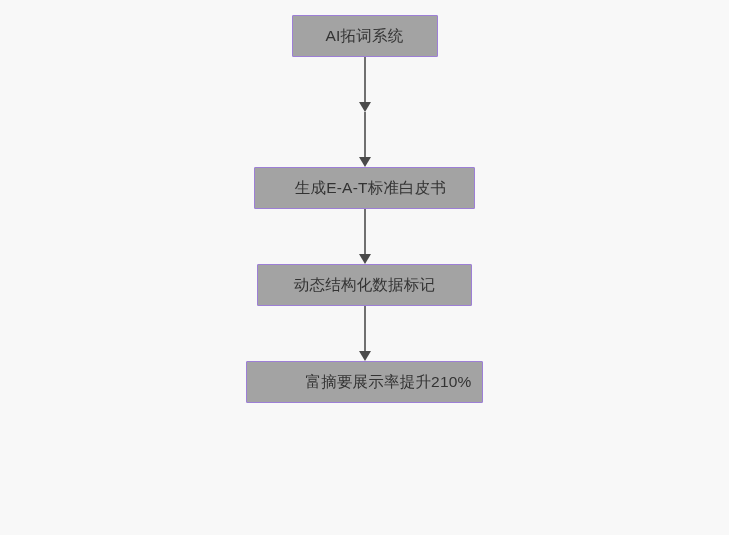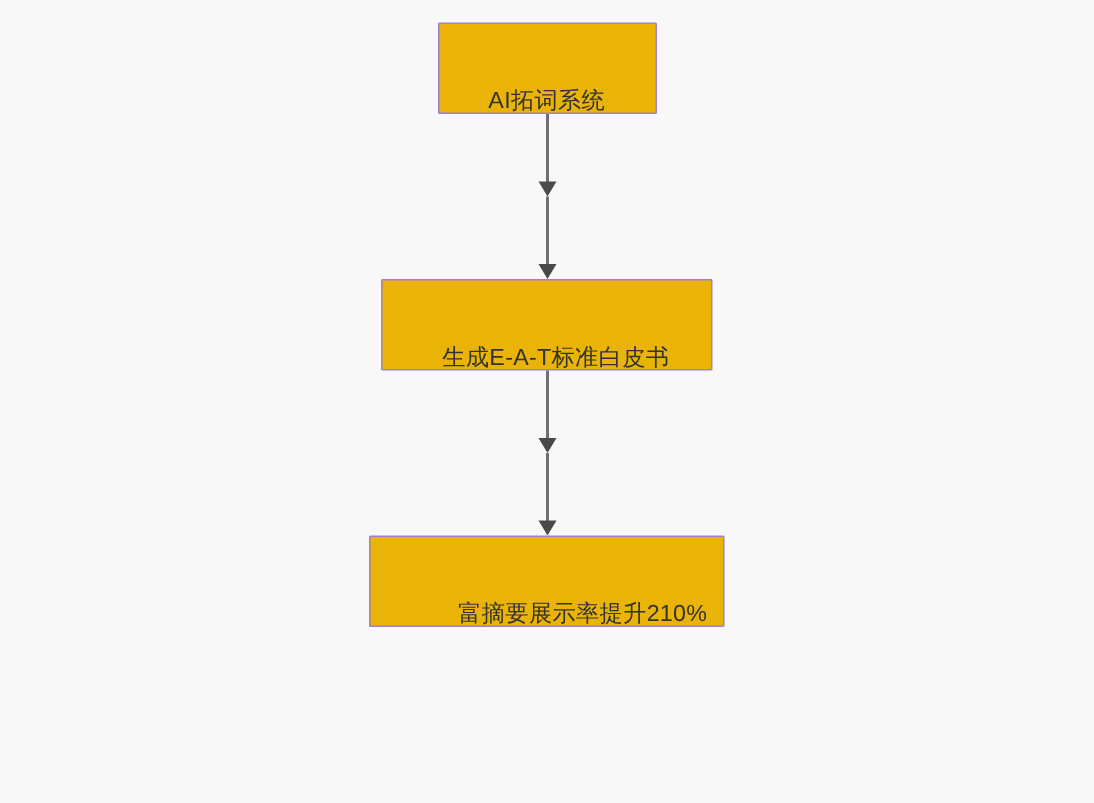--- a/index.html
+++ b/index.html
@@ -26,26 +26,26 @@
     left: 0;
     top: 0;
     width: 729px;
     display: flex;
     flex-direction: column;
     align-items: center;
   }
 
   .node {
     box-sizing: border-box;
-    height: 61px;
-    background: #eab308;
+    height: 42px;
+    background: #a3a3a3;
     border: 1.6px solid #9d7fd6;
     border-radius: 1px;
     display: flex;
-    align-items: flex-end;
+    align-items: center;
     justify-content: center;
     color: #333333;
     font-size: 15.5px;
     line-height: 1;
     letter-spacing: 0.2px;
     white-space: nowrap;
     position: relative;
   }
 
   .node-label {
@@ -113,20 +113,23 @@
 
     <div class="node w3">
       <span class="node-label">生成E-A-T标准白皮书</span>
     </div>
 
     <div class="connector">
       <span class="connector-line"></span>
       <span class="connector-arrow"></span>
     </div>
 
+    <div class="node w4">
+      <span class="node-label">动态结构化数据标记</span>
+    </div>
 
     <div class="connector">
       <span class="connector-line"></span>
       <span class="connector-arrow"></span>
     </div>
 
     <div class="node w5">
       <span class="node-label">富摘要展示率提升210%</span>
     </div>
 

